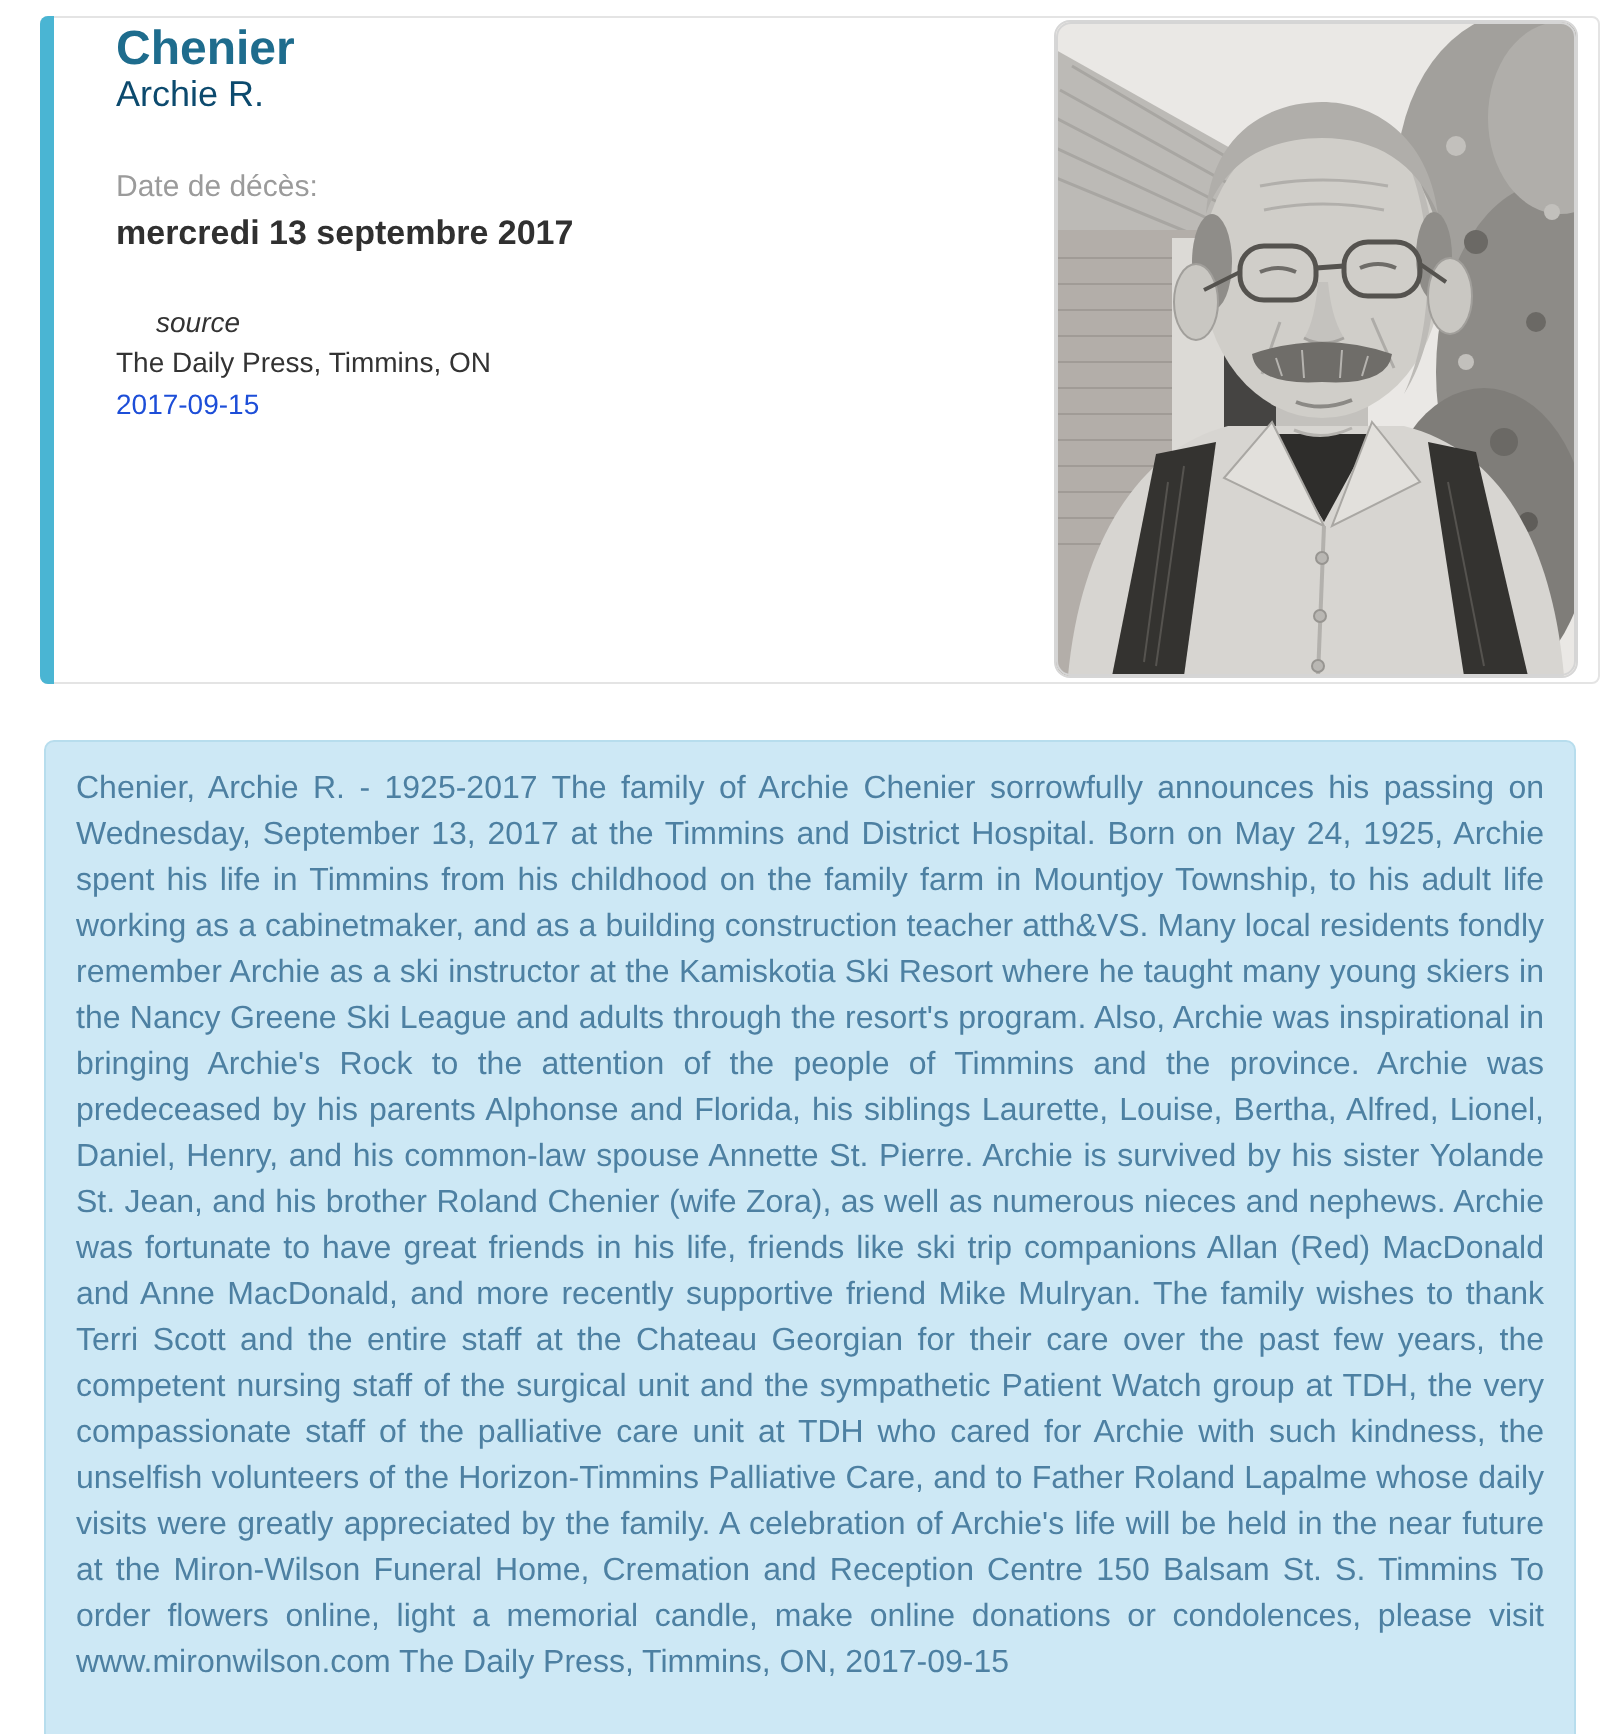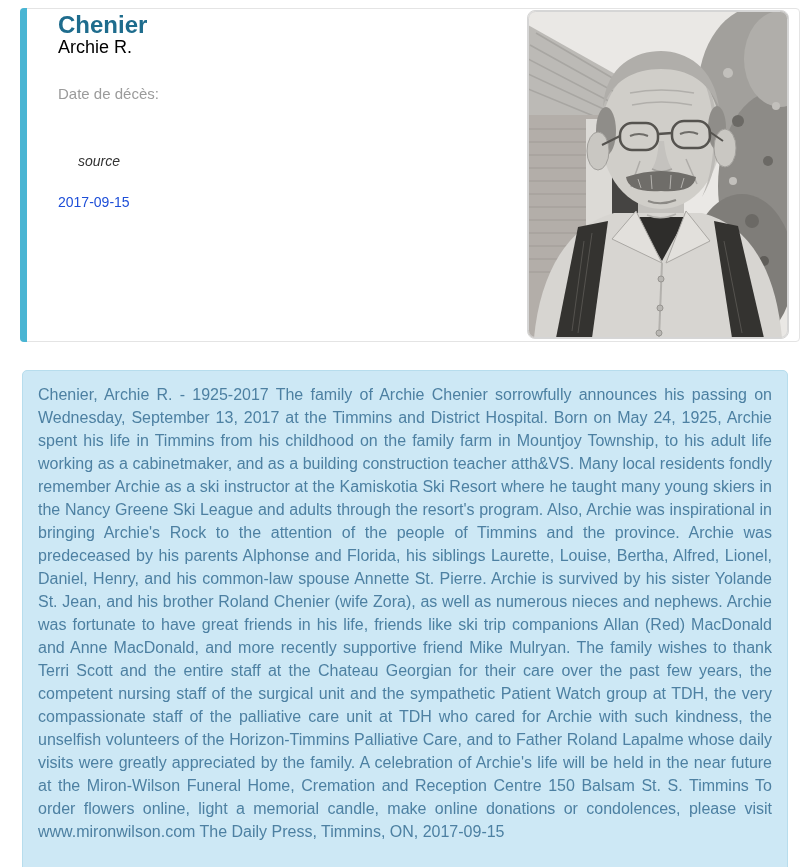--- a/index.html
+++ b/index.html
@@ -10,21 +10,21 @@
   .header-card {
     position:absolute; left:20px; top:8px; width:780px; height:334px;
     background:#ffffff; border:1px solid #e4e4e4; border-radius:4px;
     box-sizing:border-box;
   }
   .accent-bar {
     position:absolute; left:-1px; top:-1px; width:7px; height:334px;
     background:#4ab5d3; border-radius:4px 0 0 4px;
   }
   .surname   { position:absolute; left:37px; top:2px;  margin:0; font-size:24px; line-height:1.2; font-weight:bold; color:#1e6c8d; }
-  .given     { position:absolute; left:37px; top:28px; margin:0; font-size:18px; line-height:1.2; font-weight:normal; color:#000000;text-align:center; }
+  .given     { position:absolute; left:37px; top:28px; margin:0; font-size:18px; line-height:1.2; font-weight:normal; color:#0c4a6e;text-align:center; }
   .death-label { position:absolute; left:37px; top:76px;  font-size:15px; line-height:1.2; color:#9b9b9b; }
   .death-value { position:absolute; left:37px; top:98px;  font-size:17px; line-height:1.2; font-weight:bold; color:#303030; }
   .source-label{ position:absolute; left:37px; top:144px; font-size:14px; line-height:1.2; font-style:italic; color:#333333;margin-left:20px; }
   .source-pub  { position:absolute; left:37px; top:162px; font-size:14px; line-height:1.45; color:#333333; }
   .source-date { position:absolute; left:37px; top:183px; font-size:14px; line-height:1.45; color:#1d4ed8; }
 
   .photo {
     position:absolute; left:506px; top:1px; width:260px; height:327px;
     margin:0; border:1px solid #d6d6d6; border-radius:8px; overflow:hidden;
     background:#e9e7e4;
@@ -47,22 +47,24 @@
 
 <div class="page">
 
   <section class="header-card">
     <div class="accent-bar"></div>
 
     <h1 class="surname">Chenier</h1>
     <h2 class="given">Archie R.</h2>
 
     <div class="death-label">Date de décès:</div>
+    <div class="death-value">mercredi 13 septembre 2017</div>
 
     <div class="source-label">source</div>
+    <div class="source-pub">The Daily Press, Timmins, ON</div>
     <div class="source-date">2017-09-15</div>
 
     <figure class="photo">
       <svg width="260" height="327" viewBox="0 0 260 327" xmlns="http://www.w3.org/2000/svg" aria-hidden="true">
         <defs>
           <clipPath id="ph">
               <rect x="0" y="0" width="260" height="327" rx="7"></rect>
             </clipPath>
         </defs>
         <g clip-path="url(#ph)">

